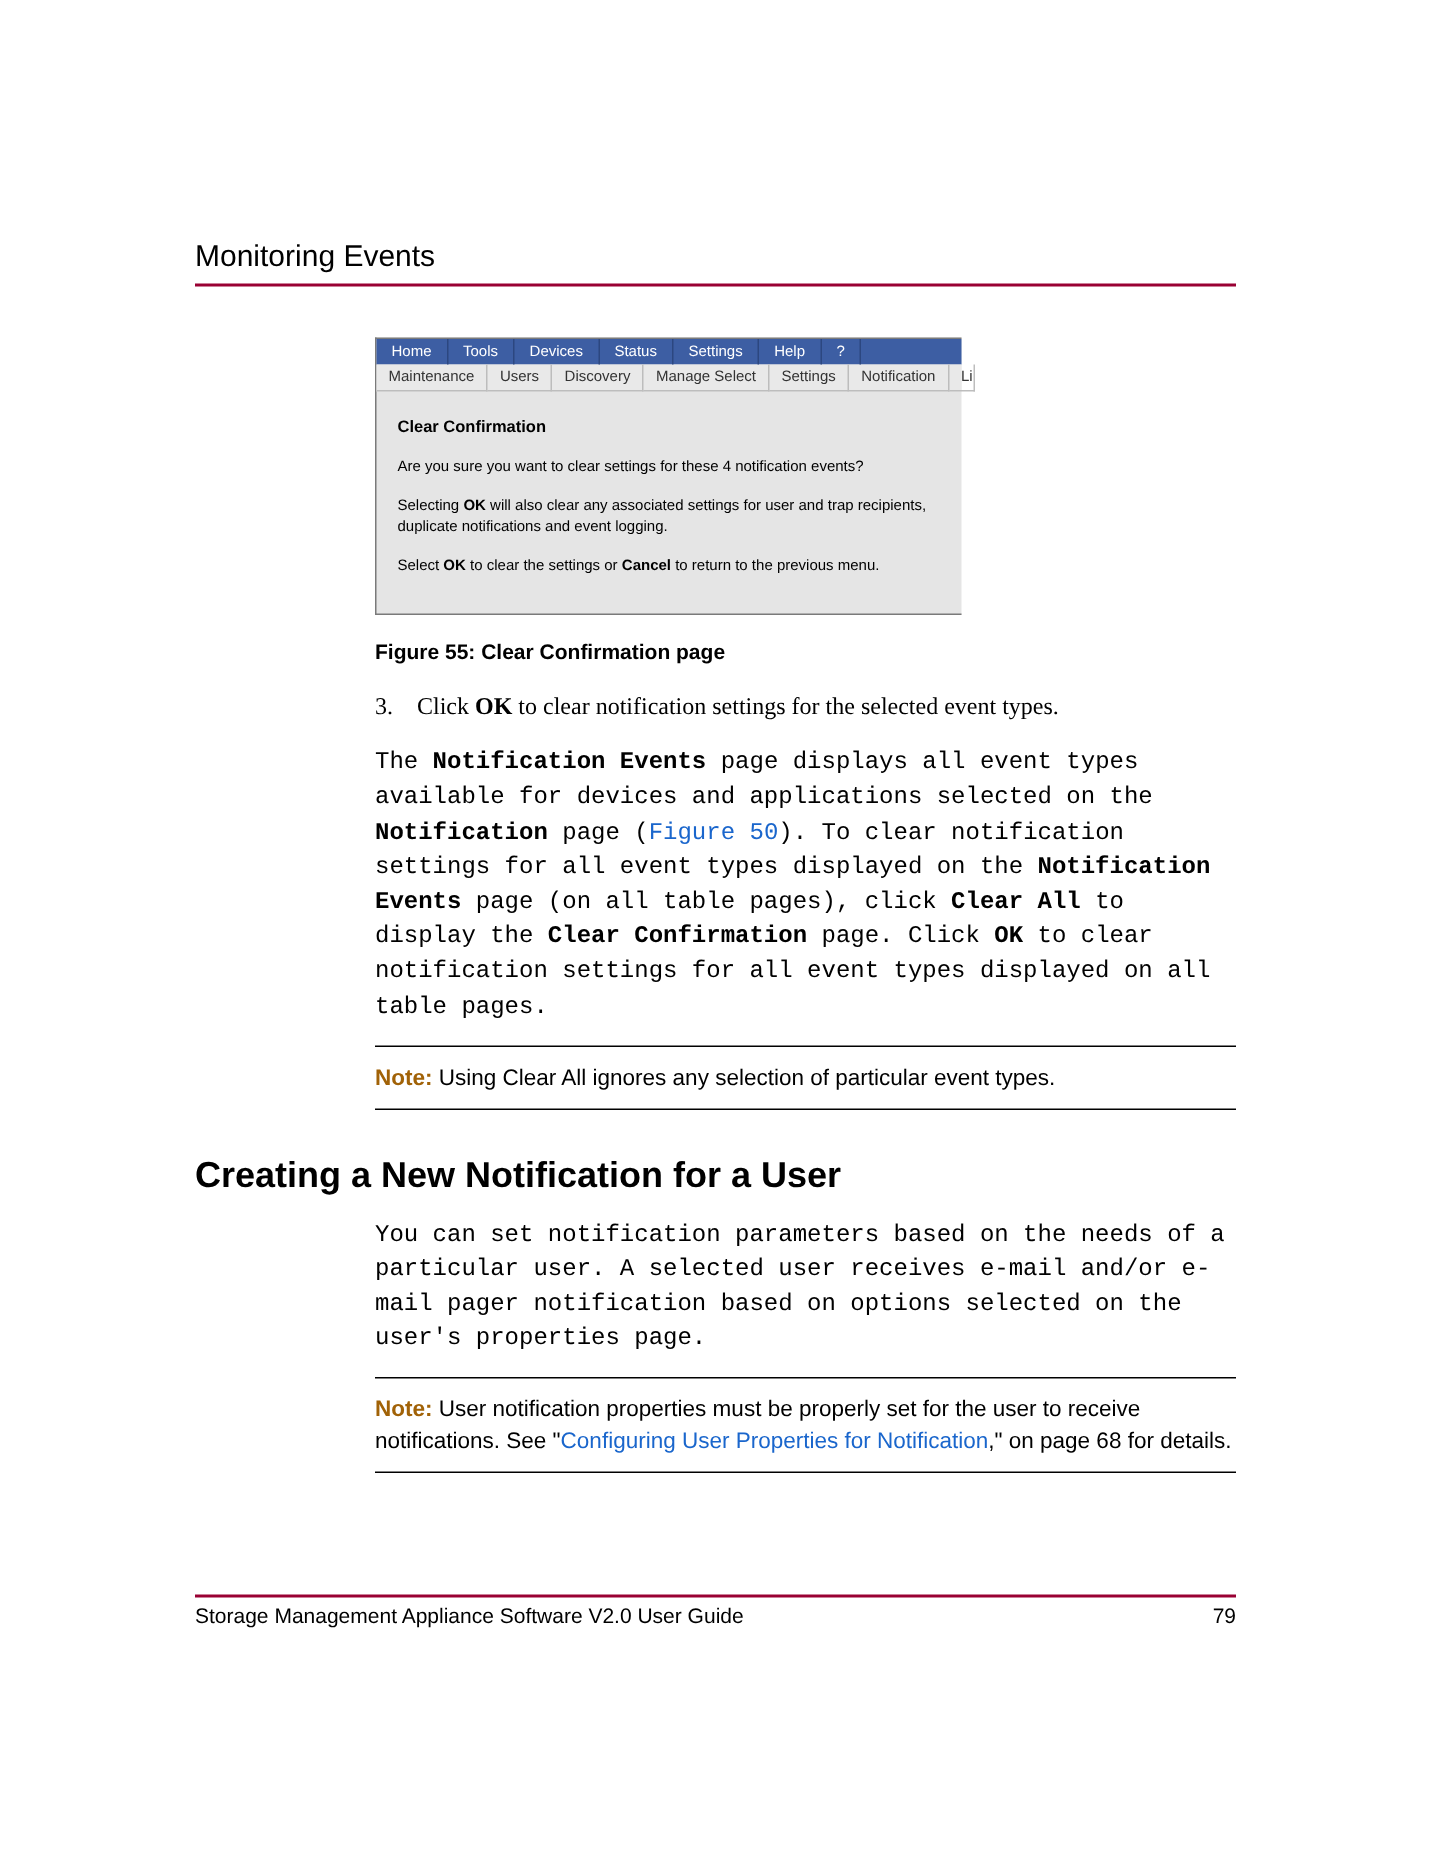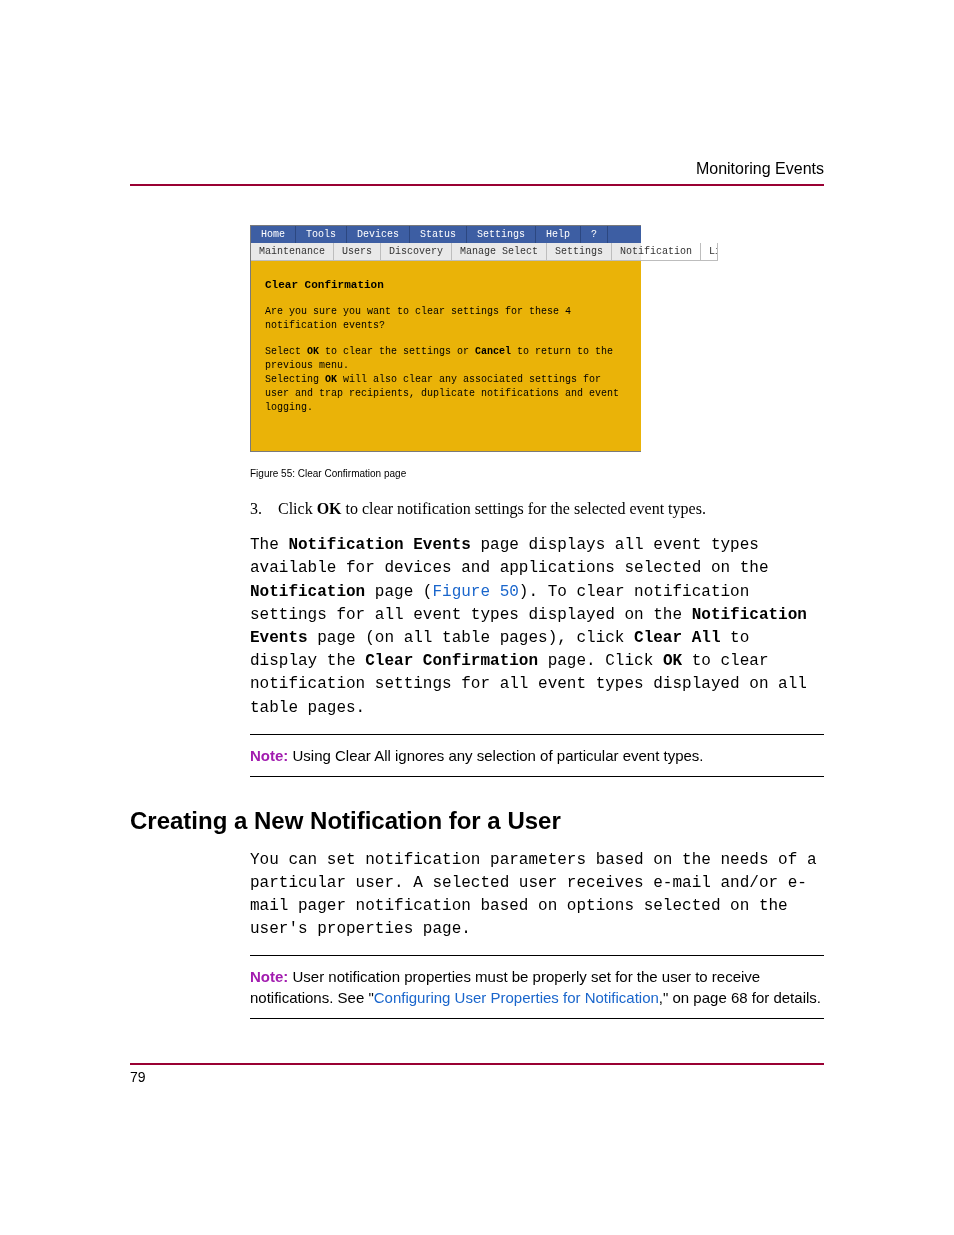--- a/index.html
+++ b/index.html
@@ -19,23 +19,22 @@
     position: relative;
     height: 100%;
   }
   .header-area {
     position: absolute;
     top: 160px;
     left: 130px;
     right: 130px;
   }
   .header-title {
-    text-align: right;
-    font-family: Arial, Helvetica, sans-serif;
-    font-size: 16px;
+    font-family: Arial, Helvetica, sans-serif;
+    font-size: 20px;
     margin-bottom: 6px;
   }
   .header-rule {
     border: none;
     border-top: 2px solid #990033;
     margin: 0;
   }
   .content {
     position: absolute;
     top: 225px;
@@ -43,23 +42,23 @@
     right: 130px;
   }
   .indent-block {
     margin-left: 120px;
   }
 
   
   .screenshot {
     width: 390px;
     border: 1px solid #7a7a7a;
-    font-family: Liberation Mono, monospace;
+    font-family: Liberation Sans, sans-serif;
     font-size: 10px;
-    background: #eab308;
+    background: #e5e5e5;
     margin-bottom: 10px;
     border-right: none;
   }
   .nav-row {
     display: flex;
     background: #3d5ea3;
     color: #fff;
   }
   .nav-row .tab {
     padding: 3px 10px;
@@ -88,22 +87,22 @@
     font-size: 11px;
     margin-bottom: 14px;
   }
   .dialog-text {
     font-size: 10px;
     line-height: 1.4;
     margin-bottom: 12px;
   }
   .figure-caption {
     font-family: Arial, Helvetica, sans-serif;
-    font-weight: normal;
-    font-size: 10px;
+    font-weight: bold;
+    font-size: 14px;
     margin: 16px 0 18px 0;
   }
 
   .step-line {
     font-size: 16px;
     line-height: 1.45;
     margin: 0 0 14px 0;
     display: flex;
   }
   .step-num { width: 28px; flex: 0 0 28px; }
@@ -119,21 +118,21 @@
 
   .note-block {
     border-top: 1.5px solid #000;
     border-bottom: 1.5px solid #000;
     padding: 10px 0;
     margin: 14px 0 26px 0;
     font-family: Arial, Helvetica, sans-serif;
     font-size: 15px;
     line-height: 1.4;
   }
-  .note-label { font-weight: bold; color: #a21caf; }
+  .note-label { font-weight: bold; color: #a16207; }
 
   .section-heading {
     font-family: Arial, Helvetica, sans-serif;
     font-weight: bold;
     font-size: 24px;
     margin: 30px 0 14px 0;
   }
 
   .footer-area {
     position: absolute;
@@ -181,25 +180,25 @@
           <div class="tab">Users</div>
           <div class="tab">Discovery</div>
           <div class="tab">Manage Select</div>
           <div class="tab">Settings</div>
           <div class="tab">Notification</div>
           <div class="tab trunc">Li</div>
         </div>
         <div class="dialog-body">
           <div class="dialog-title">Clear Confirmation</div>
           <div class="dialog-text">Are you sure you want to clear settings for these 4 notification events?</div>
+          <div class="dialog-text">
+            <span>Selecting </span><b>OK</b><span> will also clear any associated settings for user and trap recipients, duplicate notifications and event logging.</span>
+          </div>
           <div class="dialog-text" style="margin-bottom:0;">
             <span>Select </span><b>OK</b><span> to clear the settings or </span><b>Cancel</b><span> to return to the previous menu.</span>
-          </div>
-          <div class="dialog-text">
-            <span>Selecting </span><b>OK</b><span> will also clear any associated settings for user and trap recipients, duplicate notifications and event logging.</span>
           </div>
         </div>
       </div>
 
       <div class="figure-caption">Figure 55:  Clear Confirmation page</div>
 
       <div class="step-line">
         <div class="step-num">3.</div>
         <div class="step-text">
           <span>Click </span><b>OK</b><span> to clear notification settings for the selected event types.</span>
@@ -222,17 +221,18 @@
 
       <div class="note-block" style="margin-bottom:16px;">
         <span class="note-label">Note:</span><span>  User notification properties must be properly set for the user to receive notifications. See "</span><span class="link">Configuring User Properties for Notification</span><span>," on page 68 for details.</span>
       </div>
     </div>
   </div>
 
   <div class="footer-area">
     <hr class="footer-rule">
     <div class="footer-row">
+      <span>Storage Management Appliance Software V2.0 User Guide</span>
       <span>79</span>
     </div>
   </div>
 
 </div>
 
 </body></html>

